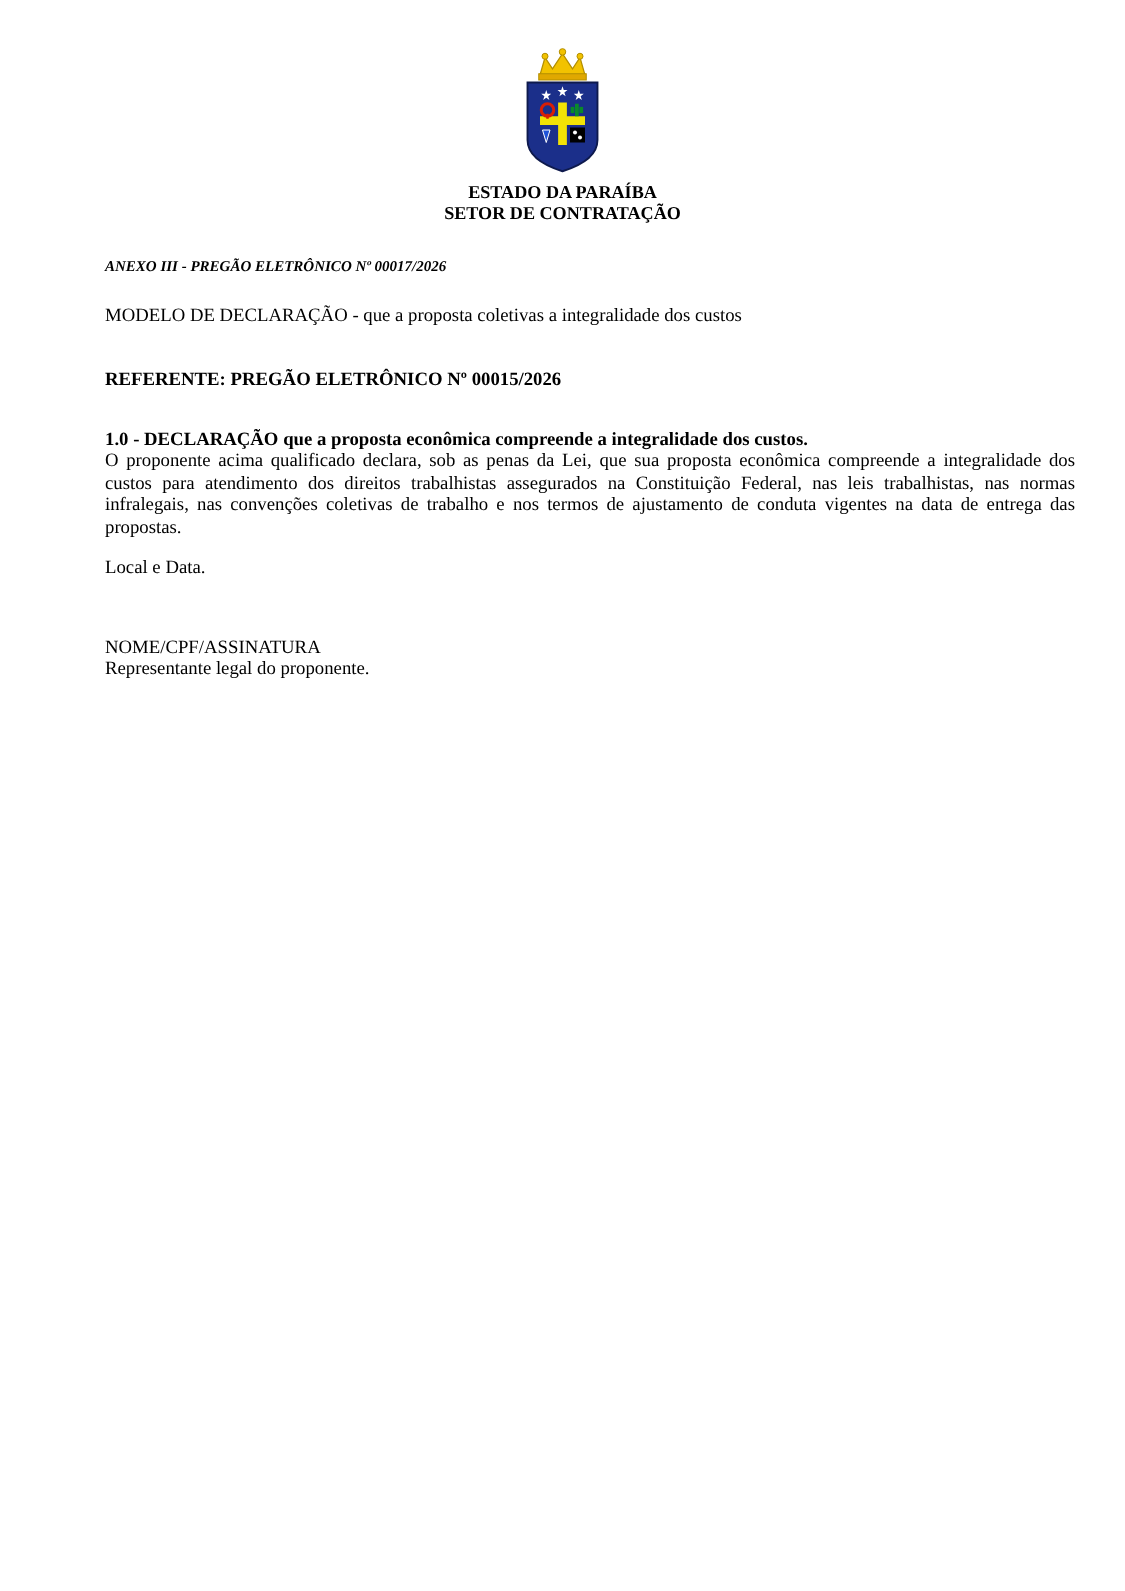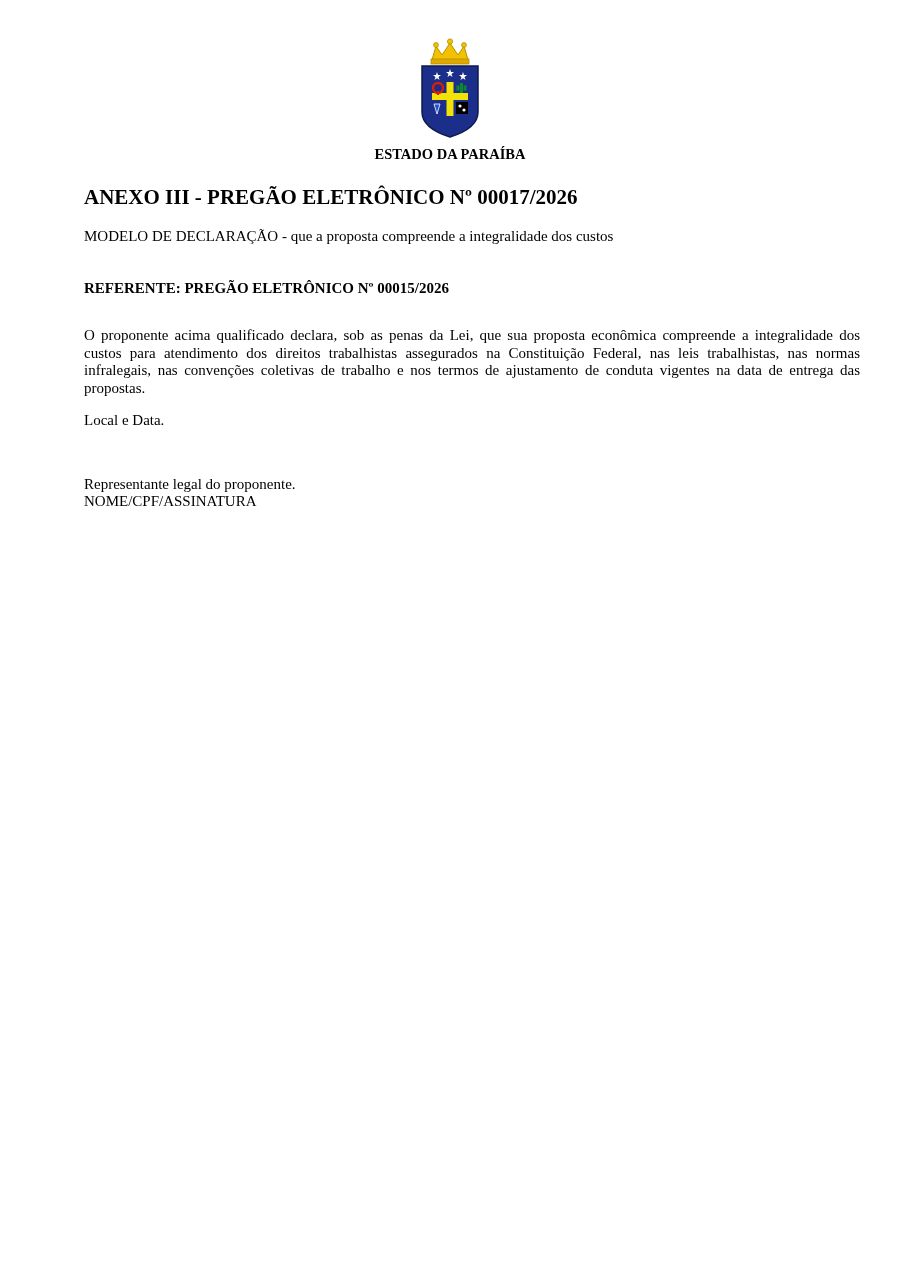--- a/index.html
+++ b/index.html
@@ -60,21 +60,21 @@
   .b  { font-weight: bold; }
   .p  { margin: 0; }
   .gap-lg { height: 22px; }
   .gap-md { height: 15px; }
   .gap-xl { height: 34px; }
   .gap-xxl { height: 46px; }
   .justify {
     text-align: justify;
     max-width: 778px;
   }
-  .title-line { font-size: 21px; }
+  .title-line { font-size: 12px; font-style: italic; }
 </style>
 </head>
 <body>
 
 <div class="page">
 
   <div class="crest-wrap">
     <div class="crest">
       <svg viewBox="0 0 80 104" width="80" height="104" xmlns="http://www.w3.org/2000/svg">
 
@@ -107,47 +107,49 @@
         <path d="M24 68 L30 68 L27 78 Z" fill="#1e52d8" stroke="#ffffff" stroke-width="0.8"></path>
         <rect x="46" y="66" width="12" height="12" fill="#000000"></rect>
         <circle cx="50" cy="70" r="1.6" fill="#ffffff"></circle>
         <circle cx="54" cy="74" r="1.6" fill="#ffffff"></circle>
       </svg>
     </div>
   </div>
 
   <div class="header">
     <div>ESTADO DA PARAÍBA</div>
+    <div>SETOR DE CONTRATAÇÃO</div>
   </div>
 
   <div class="body">
 
     <p class="p b title-line">ANEXO III - PREGÃO ELETRÔNICO Nº 00017/2026</p>
 
     <div class="gap-lg"></div>
 
-    <p class="p">MODELO DE DECLARAÇÃO - que a proposta compreende a integralidade dos custos</p>
+    <p class="p">MODELO DE DECLARAÇÃO - que a proposta coletivas a integralidade dos custos</p>
 
     <div class="gap-xl"></div>
 
     <p class="p b">REFERENTE: PREGÃO ELETRÔNICO Nº 00015/2026</p>
 
     <div class="gap-md"></div>
 
 
     <div class="gap-md"></div>
 
+    <p class="p b">1.0 - DECLARAÇÃO que a proposta econômica compreende a integralidade dos custos.</p>
     <p class="p justify">O proponente acima qualificado declara, sob as penas da Lei, que sua proposta econômica compreende a integralidade dos custos para atendimento dos direitos trabalhistas assegurados na Constituição Federal, nas leis trabalhistas, nas normas infralegais, nas convenções coletivas de trabalho e nos termos de ajustamento de conduta vigentes na data de entrega das propostas.</p>
 
     <div class="gap-md"></div>
 
     <p class="p">Local e Data.</p>
 
     <div class="gap-xxl"></div>
 
+    <p class="p">NOME/CPF/ASSINATURA</p>
     <p class="p">Representante legal do proponente.</p>
-    <p class="p">NOME/CPF/ASSINATURA</p>
 
     <div class="gap-xl"></div>
 
 
   </div>
 </div>
 
 </body></html>

